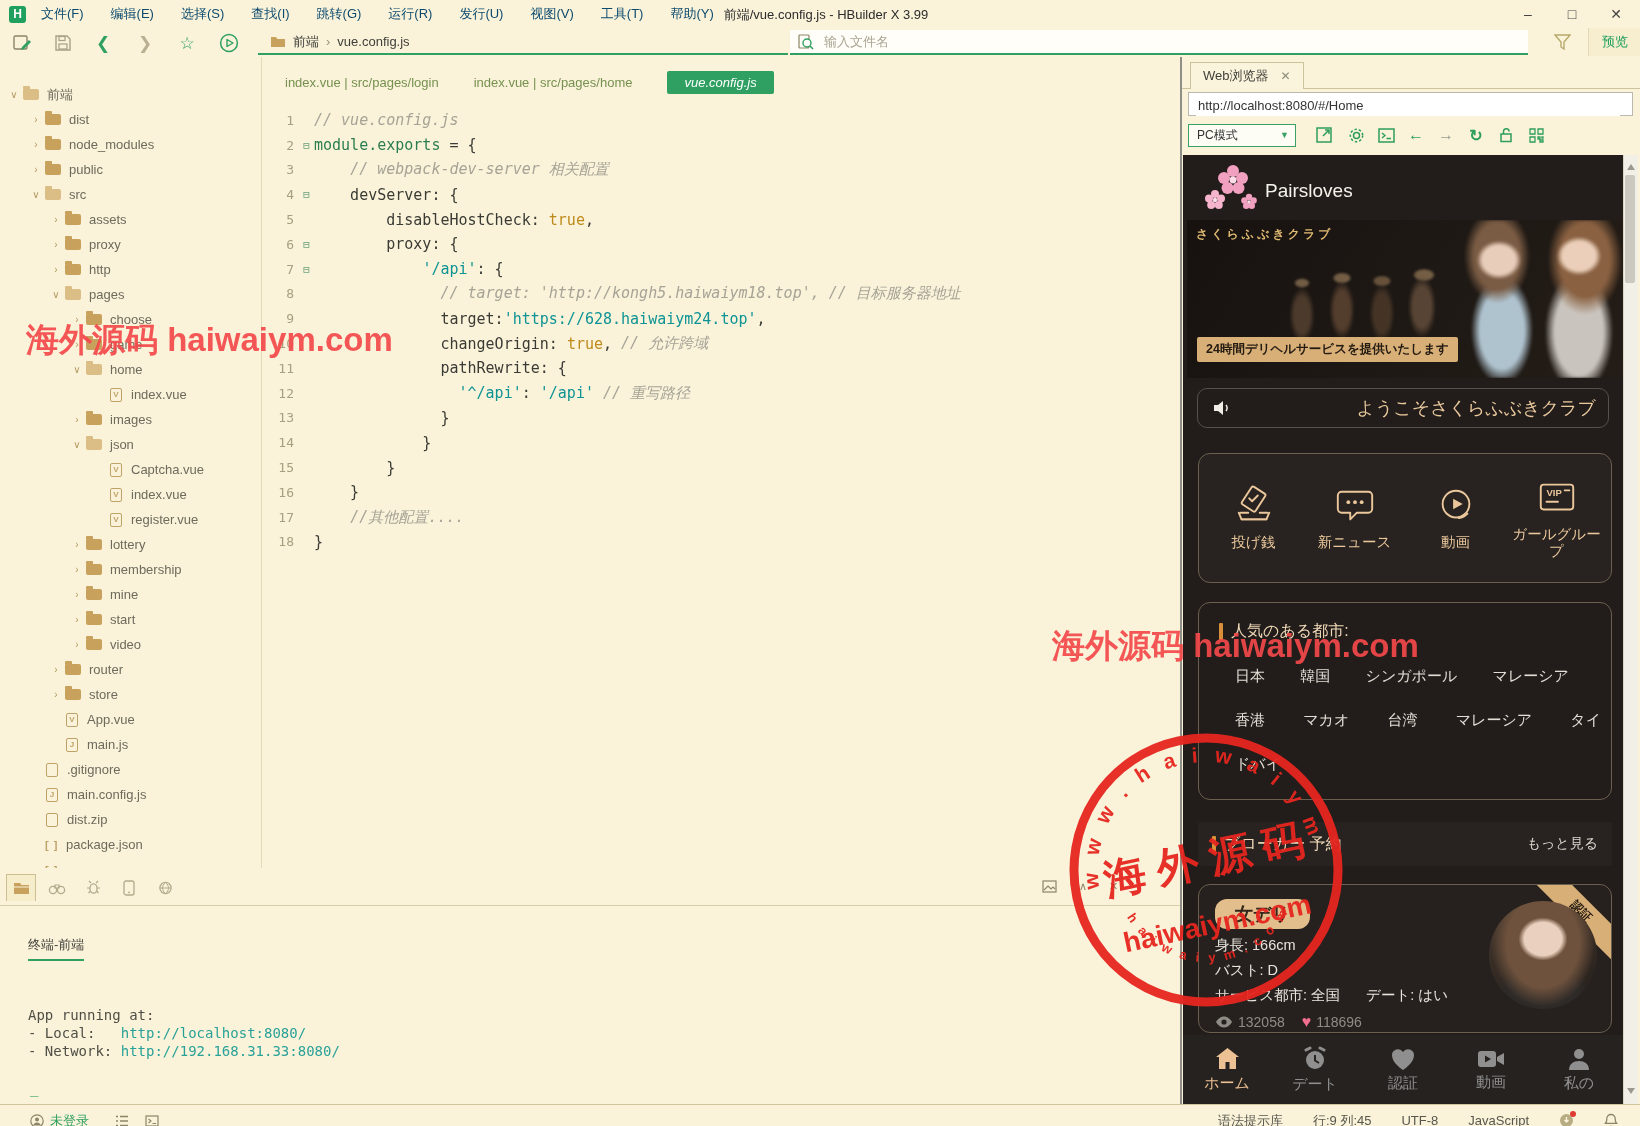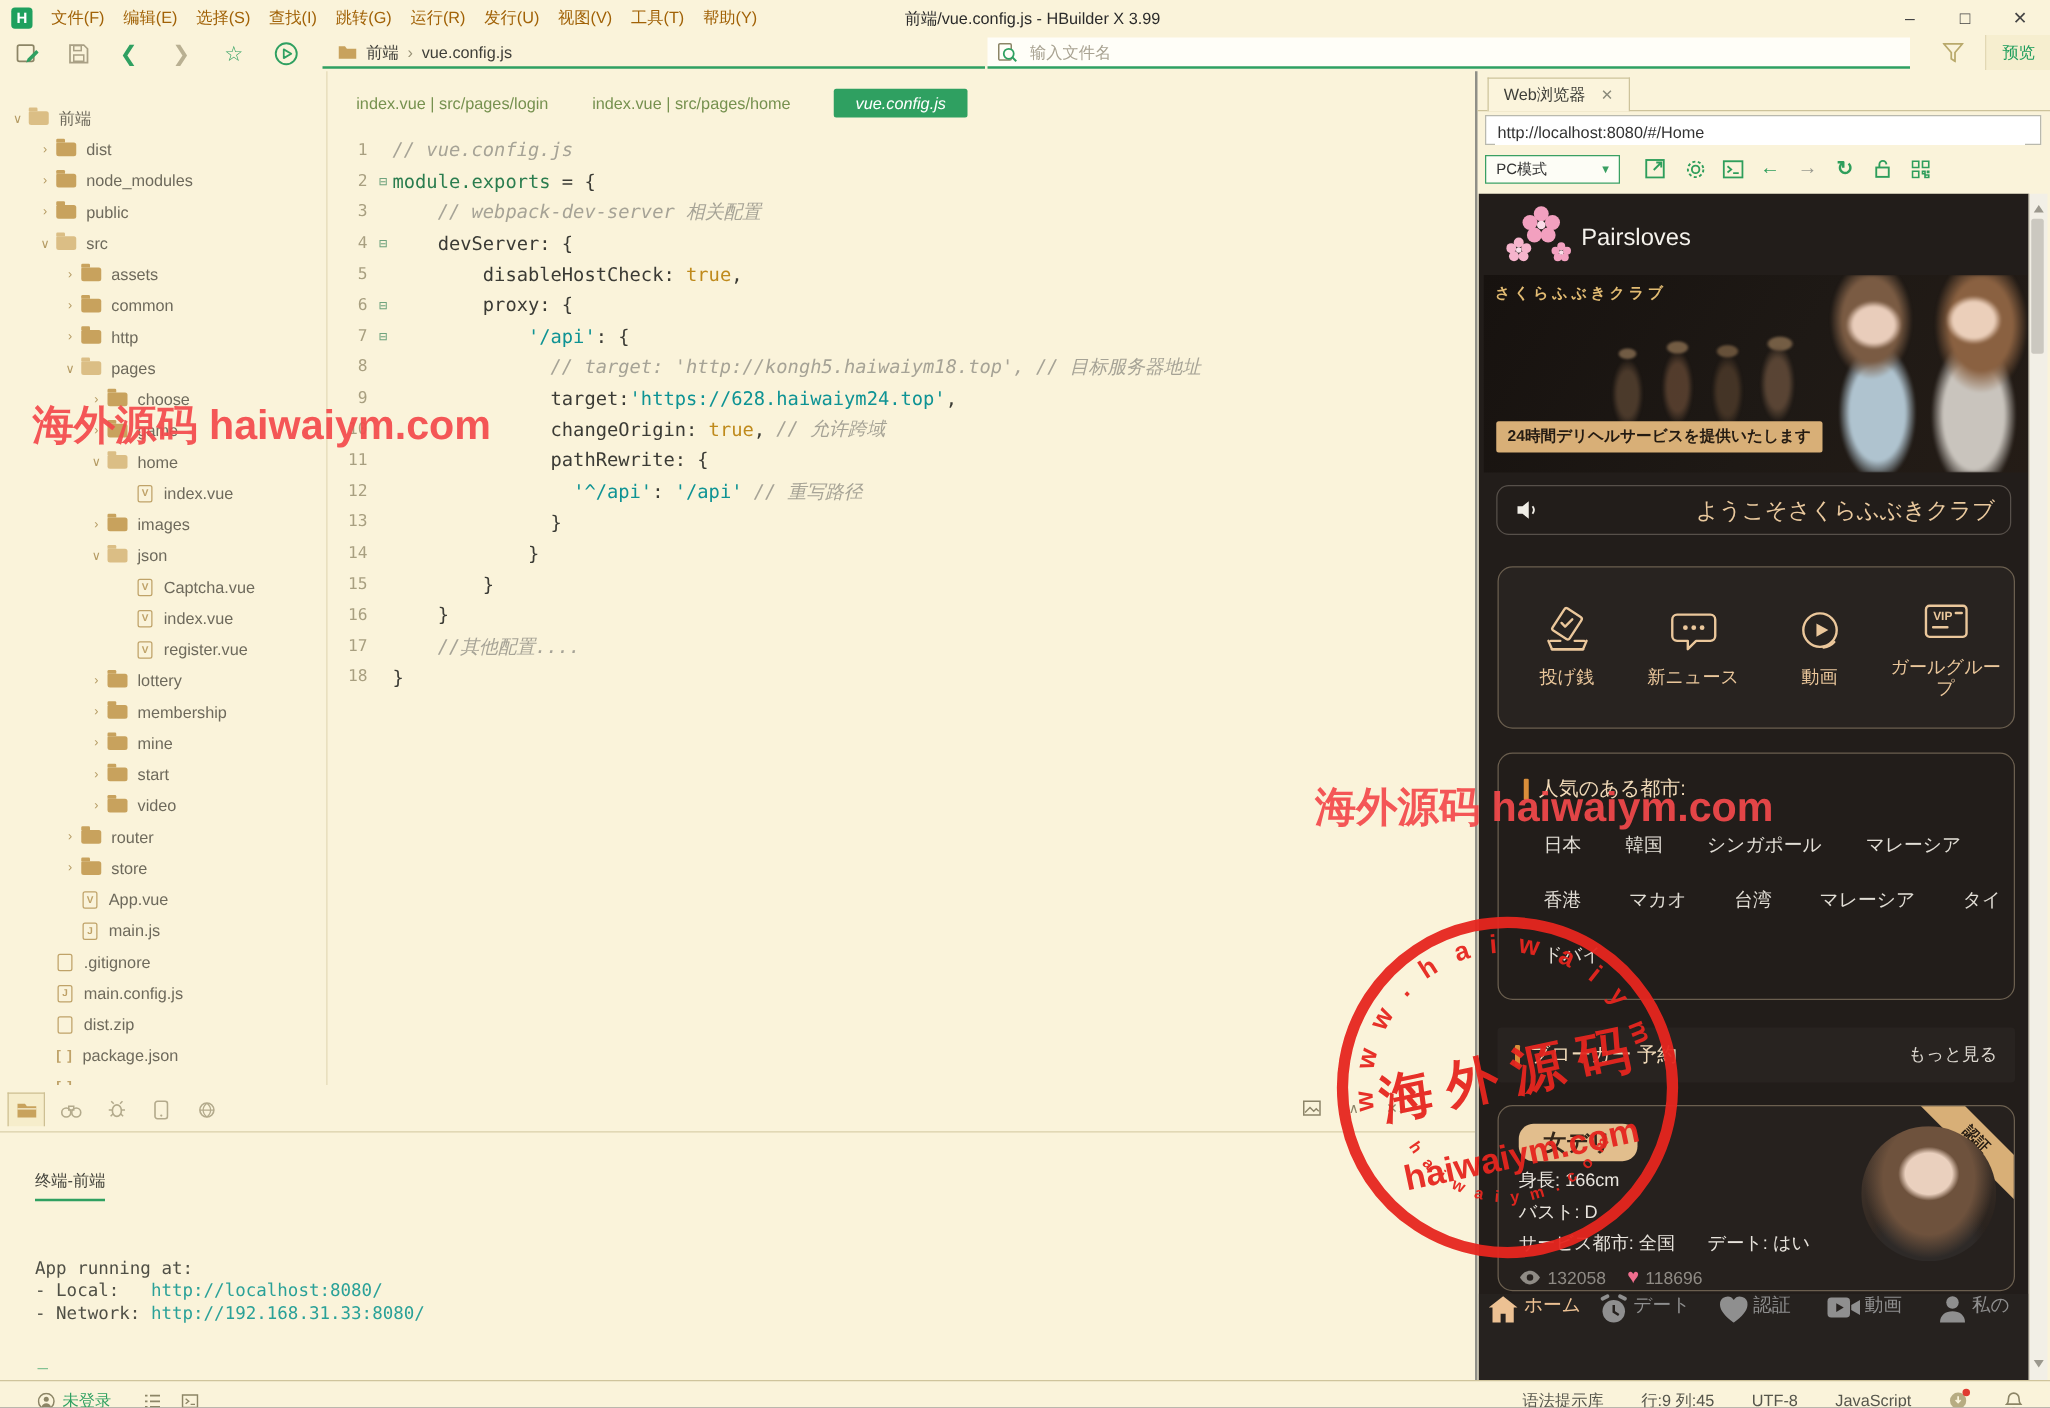--- a/index.html
+++ b/index.html
@@ -1,21 +1,21 @@
 <!DOCTYPE html>
 <html><head>
 <meta charset="utf-8">
 <style>
   html,body{margin:0;padding:0;background:#888}
   .app{position:relative;width:1640px;height:1126px;background:#FAF3DA;font-family:"Liberation Sans",sans-serif;overflow:hidden;color:#3b3b35}
   svg{display:block}
   
   .titlebar{position:absolute;left:0;top:0;width:1640px;height:28px;display:flex;align-items:center}
   .logo{width:17px;height:17px;background:#1FA05E;color:#fff;font-weight:bold;font-size:12px;display:flex;align-items:center;justify-content:center;border-radius:3px;margin:0 12px 0 9px}
-  .menus{display:flex;gap:9px;font-size:13px;color:#a16207}
+  .menus{display:flex;gap:21px;font-size:13px;color:#0c4a6e}
   .menus span{padding:1px 3px;cursor:default}
   .wtitle{position:absolute;left:826px;top:6px;transform:translateX(-50%);font-size:13px;color:#2b2b2b;white-space:nowrap}
   .wctl{position:absolute;right:2px;top:0;height:28px;display:flex}
   .wctl span{width:44px;text-align:center;line-height:28px;color:#444;font-size:14px}
   
   .toolbar{position:absolute;left:0;top:28px;width:1640px;height:29px}
   .tbi{position:absolute;top:4px;width:22px;height:22px;display:flex;align-items:center;justify-content:center;font-size:17px}
   .crumb{position:absolute;left:258px;top:2px;width:530px;height:25px;border-bottom:2px solid #2FA061;display:flex;align-items:center;font-size:13px;color:#3f3f39;gap:7px;padding-left:12px;box-sizing:border-box}
   .crumb .sep{color:#9a9378}
   .fsearch{position:absolute;left:790px;top:2px;width:738px;height:25px;background:#FFFEF8;border-bottom:2px solid #2FA061;display:flex;align-items:center;padding-left:8px;gap:8px;box-sizing:border-box}
@@ -113,21 +113,21 @@
   .grow{font-size:14.5px;color:#E8E4DD;line-height:25px;display:flex;gap:26px}
   .gstats{display:flex;align-items:center;gap:5px;color:#8F8B85;font-size:14px;margin-top:5px}
   .heart{color:#F06E8E;font-size:16px;margin-left:12px}
   .avatar{position:absolute;right:14px;top:16px;width:108px;height:108px;border-radius:50%;background:
     radial-gradient(34px 30px at 54px 38px,#EAD0BE 0 55%,transparent 72%),
     radial-gradient(70px 86px at 54px 42px,#6E523D 0 52%,transparent 74%),
     radial-gradient(60px 52px at 54px 96px,#2E2A28 0 60%,transparent 80%),
     linear-gradient(160deg,#4A3B30,#211C19)}
   .ribbon{position:absolute;right:-32px;top:14px;width:124px;transform:rotate(45deg);background:#D8AF77;color:#241B12;font-size:12px;font-weight:bold;text-align:center;padding:4px 0}
   .vnav{position:absolute;left:0;top:880px;width:440px;height:69px;background:#26221F;display:flex}
-  .vni{flex:1;display:flex;align-items:flex-start;justify-content:center;gap:3px;color:#8F8F8F;font-size:15px}
+  .vni{flex:1;display:flex;flex-direction:column;align-items:center;justify-content:center;gap:3px;color:#8F8F8F;font-size:15px}
   .vni.active{color:#ECC193}
   
   .statusbar{position:absolute;left:0;top:1104px;width:1640px;height:32px;border-top:1px solid #CFC49C;display:flex;align-items:center;font-size:13px;color:#56564C;box-sizing:border-box}
   .st-login{display:flex;align-items:center;gap:6px;color:#2FA061;margin-left:30px}
   .st-ic{margin-left:26px;color:#8C8566;display:flex;align-items:center}
   .st-right{margin-left:auto;display:flex;align-items:center;gap:30px;padding-right:22px}
   .dotbadge{position:relative}
   .dotbadge:after{content:"";position:absolute;right:-2px;top:-2px;width:6px;height:6px;border-radius:50%;background:#E03B30}
   
   .wm{position:absolute;font-size:33px;font-weight:bold;color:#F4494B;white-space:nowrap;z-index:60;opacity:.92}
@@ -234,21 +234,21 @@
         <span>src</span>
       </div>
     <div class="r d2">
         <span class="tw">›</span>
         <span class="fi"></span>
         <span>assets</span>
       </div>
     <div class="r d2">
         <span class="tw">›</span>
         <span class="fi"></span>
-        <span>common</span>
+        <span>proxy</span>
       </div>
     <div class="r d2">
         <span class="tw">›</span>
         <span class="fi"></span>
         <span>http</span>
       </div>
     <div class="r d2">
         <span class="tw">∨</span>
         <span class="fi open"></span>
         <span>pages</span>

